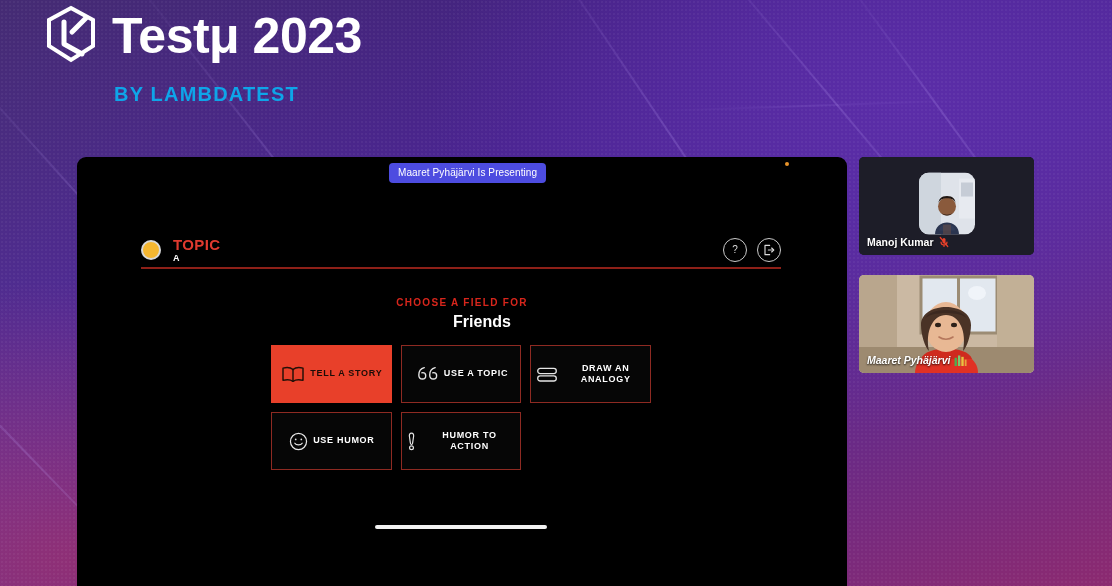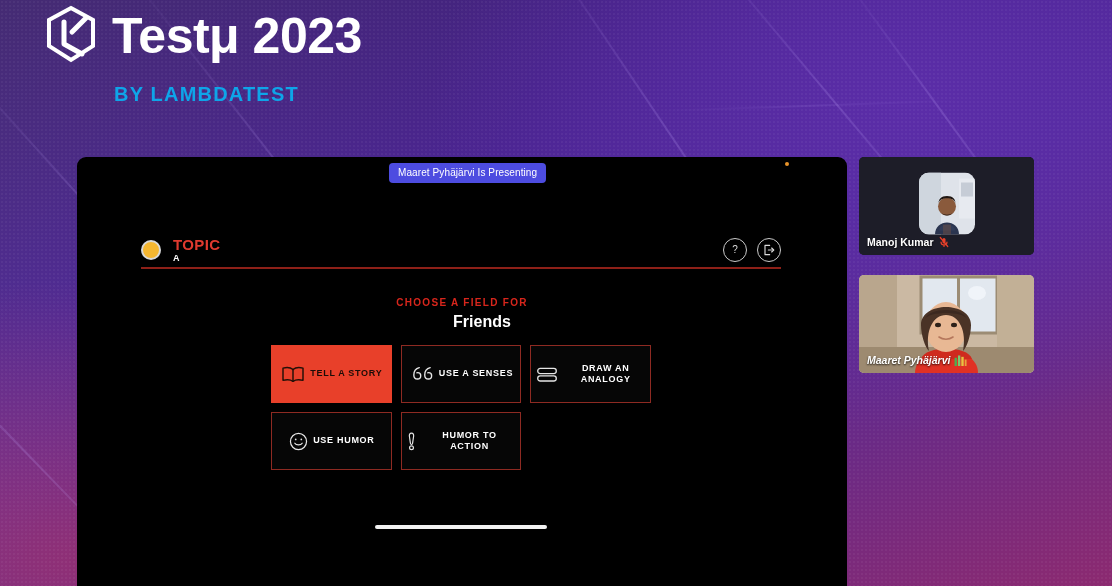--- a/index.html
+++ b/index.html
@@ -308,21 +308,21 @@
         <span class="card-label">TELL A STORY</span>
       </div>
 
       <div class="card">
         <span class="card-icon">
           <svg viewBox="0 0 28 22" width="26" height="20" fill="none" stroke="currentColor" stroke-width="1.5" stroke-linecap="round" stroke-linejoin="round">
             <path d="M11 4 C7 5 5 8 5 12 C5 14.8 6.7 16.5 9 16.5 C11.1 16.5 12.6 15 12.6 12.9 C12.6 10.9 11.2 9.5 9.3 9.5 C9 9.5 8.6 9.6 8.3 9.7"></path>
             <path d="M23 4 C19 5 17 8 17 12 C17 14.8 18.7 16.5 21 16.5 C23.1 16.5 24.6 15 24.6 12.9 C24.6 10.9 23.2 9.5 21.3 9.5 C21 9.5 20.6 9.6 20.3 9.7"></path>
           </svg>
         </span>
-        <span class="card-label">USE A SENSES</span>
+        <span class="card-label">USE A TOPIC</span>
       </div>
 
 
       <div class="card">
         <span class="card-icon">
           <svg viewBox="0 0 28 20" width="26" height="19" fill="none" stroke="currentColor" stroke-width="1.4">
             <rect x="4" y="3.5" width="20" height="5.5" rx="2.7"></rect>
             <rect x="4" y="11.5" width="20" height="5.5" rx="2.7"></rect>
           </svg>
         </span>

